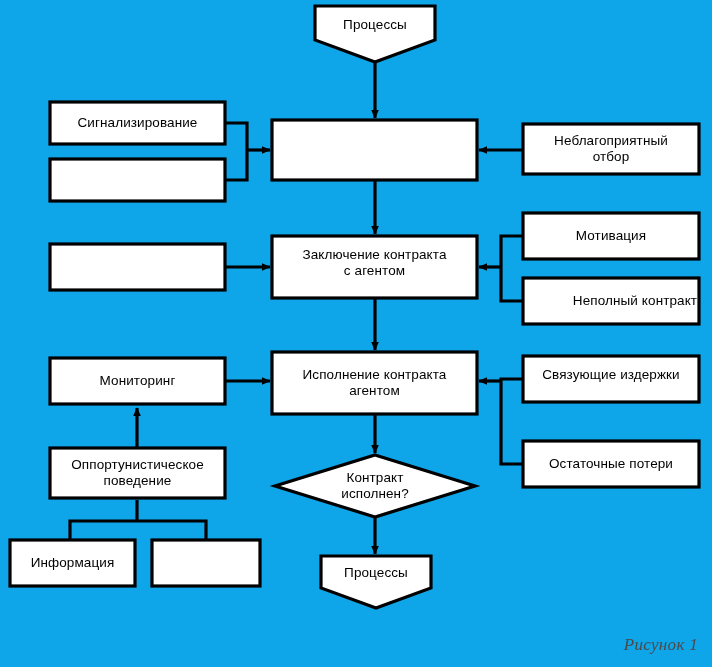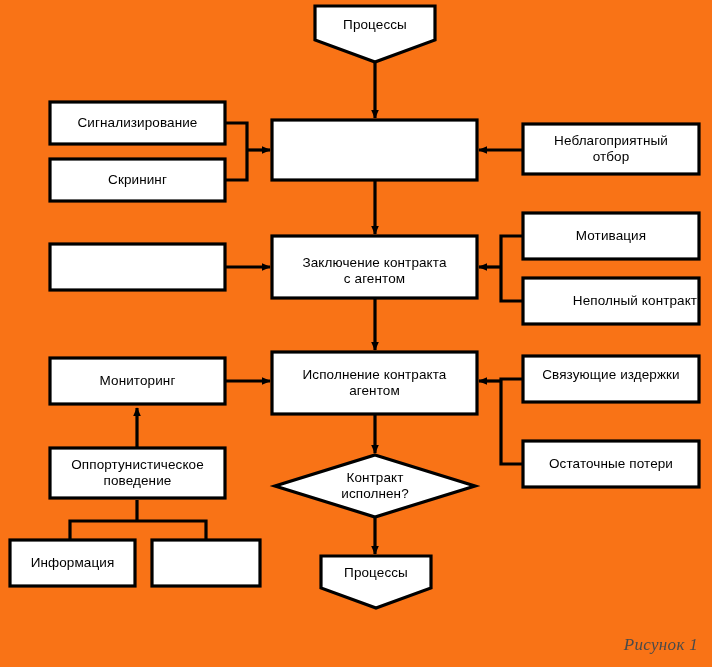--- a/index.html
+++ b/index.html
@@ -7,21 +7,21 @@
     padding: 0;
     background: #ffffff;
   }
   body {
     font-family: "Liberation Sans", sans-serif;
   }
   #canvas {
     position: relative;
     width: 712px;
     height: 667px;
-    background: #f97316;
+    background: #0ea5e9;
     overflow: hidden;
   }
   #svg-layer {
     position: absolute;
     left: 0;
     top: 0;
     width: 712px;
     height: 667px;
   }
   .node-label {
@@ -124,28 +124,27 @@
 
       <path d="M375,517 L375,554" marker-end="url(#arrow)"></path>
 
     </g>
   </svg>
 
   <div class="node-label" style="left:315px; top:6px; width:120px; height:38px;">Процессы</div>
 
   <div class="node-label" style="left:50px; top:102px; width:175px; height:42px;">Сигнализирование</div>
 
-  <div class="node-label" style="left:50px; top:159px; width:175px; height:42px;">Скрининг</div>
 
 
   <div class="node-label" style="left:523px; top:124px; width:176px; height:50px;">Неблагоприятный
 отбор</div>
 
 
-  <div class="node-label" style="left:272px; top:240px; width:205px; height:62px;">Заключение контракта
+  <div class="node-label" style="left:272px; top:232px; width:205px; height:62px;">Заключение контракта
 с агентом</div>
 
   <div class="node-label" style="left:523px; top:213px; width:176px; height:46px;">Мотивация</div>
 
   <div class="node-label" style="left:523px; top:278px; width:176px; height:46px;margin-left:24px;">Неполный контракт</div>
 
   <div class="node-label" style="left:50px; top:358px; width:175px; height:46px;">Мониторинг</div>
 
   <div class="node-label" style="left:272px; top:352px; width:205px; height:62px;">Исполнение контракта
 агентом</div>

